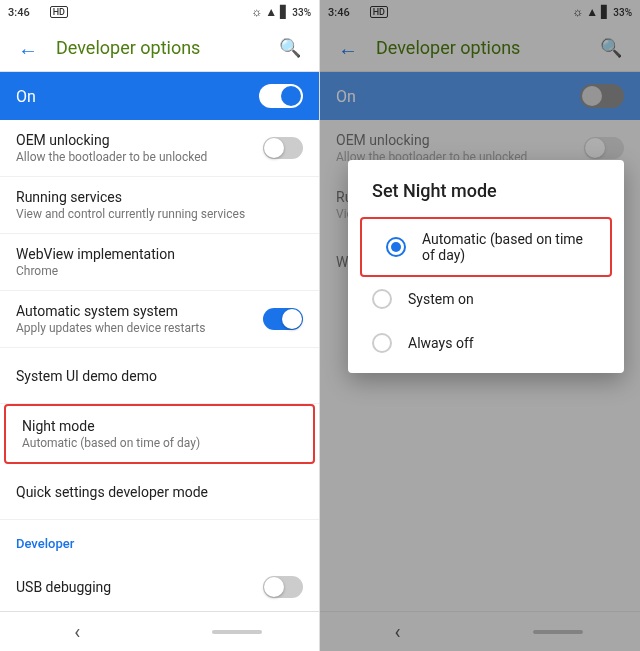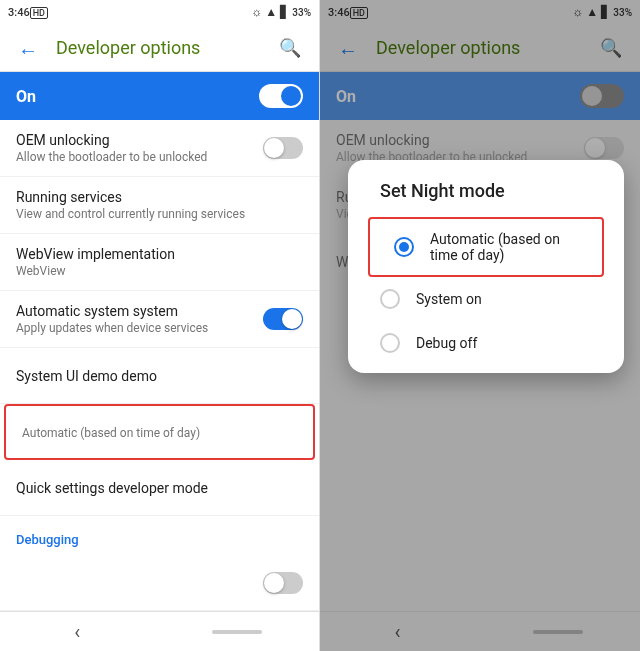--- a/index.html
+++ b/index.html
@@ -28,21 +28,21 @@
       background: #fff;
       display: flex;
       align-items: center;
       justify-content: space-between;
       padding: 0 8px;
       font-size: 11px;
       font-weight: 500;
       color: #333;
     }
 
-    .status-bar-left { display: flex; align-items: flex-end; gap: 0; }
+    .status-bar-left { display: flex; align-items: flex-start; gap: 20px; }
     .status-bar-right { display: flex; align-items: center; gap: 3px; font-size: 10px; }
 
     
     .app-bar {
       height: 48px;
       background: #fff;
       display: flex;
       align-items: center;
       padding: 0 8px;
       gap: 8px;
@@ -73,21 +73,21 @@
       background: #1a73e8;
       display: flex;
       align-items: center;
       justify-content: space-between;
       padding: 0 16px;
     }
 
     .on-row-text {
       color: #fff;
       font-size: 16px;
-      font-weight: 700;
+      font-weight: 400;
     }
 
     
     .toggle {
       width: 44px;
       height: 24px;
       border-radius: 12px;
       position: relative;
       cursor: pointer;
     }
@@ -230,24 +230,24 @@
       overflow: hidden;
     }
 
     
     .dialog {
       position: absolute;
       top: 160px;
       left: 28px;
       right: 16px;
       background: #fff;
-      border-radius: 16px;
+      border-radius: 4px;
       z-index: 20;
       box-shadow: 0 8px 24px rgba(0,0,0,0.3);
-      padding: 20px 8px 8px;
+      padding: 20px 0 8px;
     }
 
     .dialog-title {
       font-size: 18px;
       color: #212121;
       font-weight: 500;
       padding: 0 24px 16px;
     }
 
     .dialog-option {
@@ -346,54 +346,56 @@
     <div class="settings-item">
       <div class="settings-item-text">
         <div class="settings-item-title">Running services</div>
         <div class="settings-item-subtitle">View and control currently running services</div>
       </div>
     </div>
 
     <div class="settings-item">
       <div class="settings-item-text">
         <div class="settings-item-title">WebView implementation</div>
-        <div class="settings-item-subtitle">WebView</div>
+        <div class="settings-item-subtitle">Chrome</div>
       </div>
     </div>
 
     <div class="settings-item">
       <div class="settings-item-text">
         <div class="settings-item-title">Automatic system system</div>
-        <div class="settings-item-subtitle">Apply updates when device services</div>
+        <div class="settings-item-subtitle">Apply updates when device restarts</div>
       </div>
       <div class="toggle-small on"></div>
     </div>
 
     <div class="settings-item">
       <div class="settings-item-text">
         <div class="settings-item-title">System UI demo demo</div>
       </div>
     </div>
 
     <div class="settings-item night-mode-item">
       <div class="settings-item-text">
+        <div class="settings-item-title">Night mode</div>
         <div class="settings-item-subtitle">Automatic (based on time of day)</div>
       </div>
     </div>
 
     <div class="settings-item">
       <div class="settings-item-text">
         <div class="settings-item-title">Quick settings developer mode</div>
       </div>
     </div>
 
-    <div class="section-header">Debugging</div>
-
-    <div class="settings-item">
-      <div class="settings-item-text">
+    <div class="section-header">Developer</div>
+
+    <div class="settings-item">
+      <div class="settings-item-text">
+        <div class="settings-item-title">USB debugging</div>
       </div>
       <div class="toggle-small off"></div>
     </div>
 
   </div>
 
   <div class="bottom-nav">
     <div class="nav-btn">
       <span style="font-size:20px;">‹</span>
     </div>
@@ -476,18 +478,18 @@
       <span class="dialog-option-text">Automatic (based on time of day)</span>
     </div>
 
     <div class="dialog-option">
       <div class="radio"></div>
       <span class="dialog-option-text">System on</span>
     </div>
 
     <div class="dialog-option">
       <div class="radio"></div>
-      <span class="dialog-option-text">Debug off</span>
+      <span class="dialog-option-text">Always off</span>
     </div>
 
   </div>
 
 </div>
 
 </body></html>

